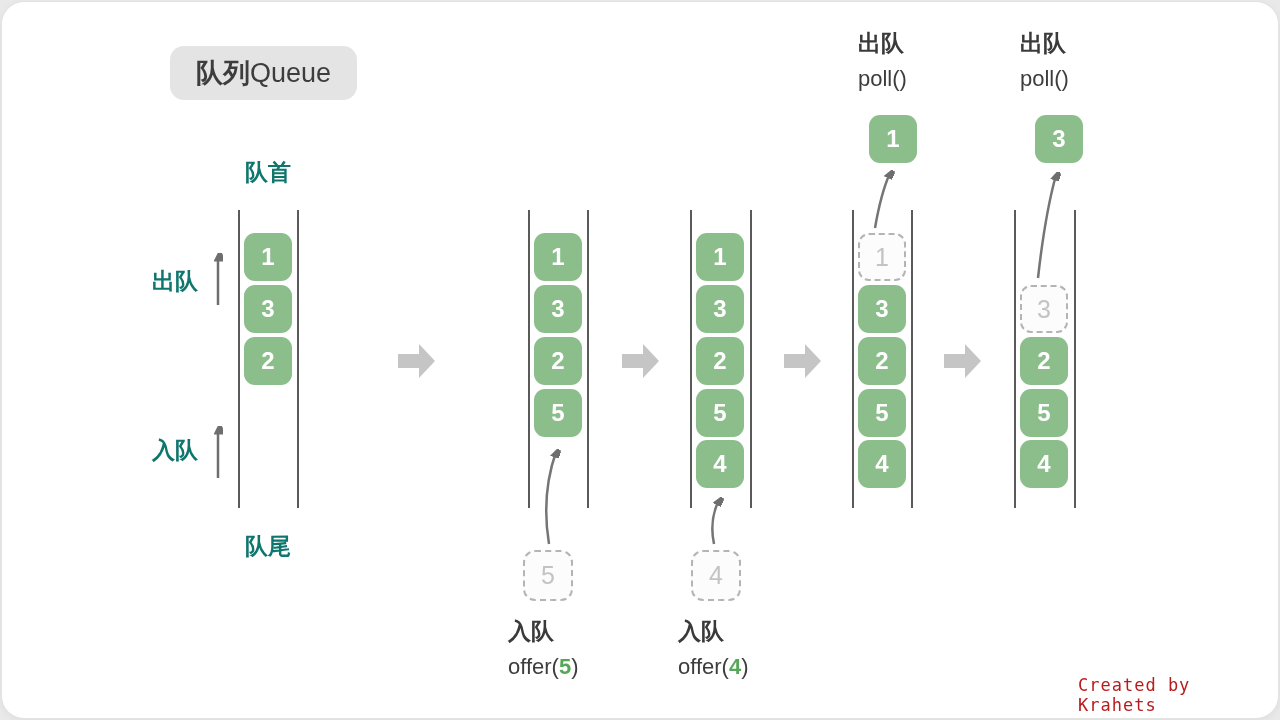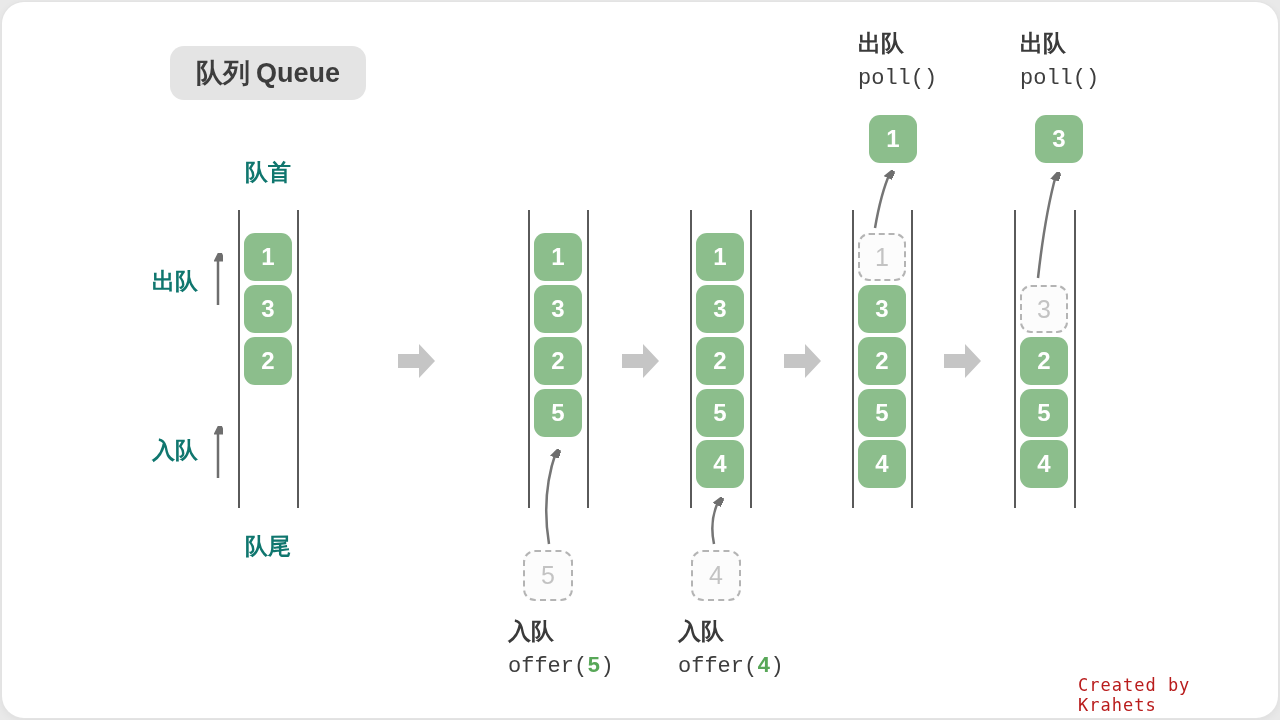--- a/index.html
+++ b/index.html
@@ -13,21 +13,21 @@
     background: #ffffff; border-radius: 22px;
     box-shadow: 0 0 0 1px #e3e3e3, 0 2px 8px rgba(0,0,0,0.06);
   }
   .title-box {
     position: absolute; left: 170px; top: 46px; height: 54px;
     display: inline-flex; align-items: center; padding: 0 26px;
     background: #e4e4e4; border-radius: 14px;
     font-size: 27px; color: #3d3d3d; white-space: pre;
   }
   .title-zh { font-weight: bold; }
-  .title-en { font-weight: bold; margin-left: 6px; }
+  .title-en { font-weight: normal; margin-left: 0; }
   .lbl { position: absolute; font-size: 23px; font-weight: bold; color: #0f766e; }
   .lbl-center { width: 60px; text-align: center; }
   .vline {
     position: absolute; top: 210px; width: 2px; height: 298px; background: #5a5a5a;
   }
   .qbox {
     position: absolute; width: 48px; height: 48px; border-radius: 11px;
     background: #8cbe8c; color: #ffffff; font-size: 24px; font-weight: bold;
     display: flex; align-items: center; justify-content: center;
   }
@@ -36,21 +36,21 @@
     font-weight: normal; font-size: 25px;
   }
   .pending {
     position: absolute; width: 50px; height: 51px; border-radius: 12px;
     background: #fcfcfc; border: 2px dashed #b4b4b4; color: #c3c3c3;
     font-size: 25px; display: flex; align-items: center; justify-content: center;
   }
   .op { position: absolute; }
   .op .zh { font-size: 23px; font-weight: bold; color: #3a3a3a; }
   .op .code {
-    margin-top: 7px; font-family: Liberation Mono, monospace;
+    margin-top: 7px; font-family: Liberation Sans, sans-serif;
     font-size: 22px; color: #3d3d3d; white-space: pre;
   }
   .op .code .arg { color: #58a758; font-weight: bold; }
   .arrows-overlay {
     position: absolute; left: 0; top: 0; width: 1280px; height: 720px;
     pointer-events: none;
   }
   .watermark {
     position: absolute; left: 1078px; top: 675px;
     font-family: "DejaVu Sans Mono", "Liberation Mono", monospace;

